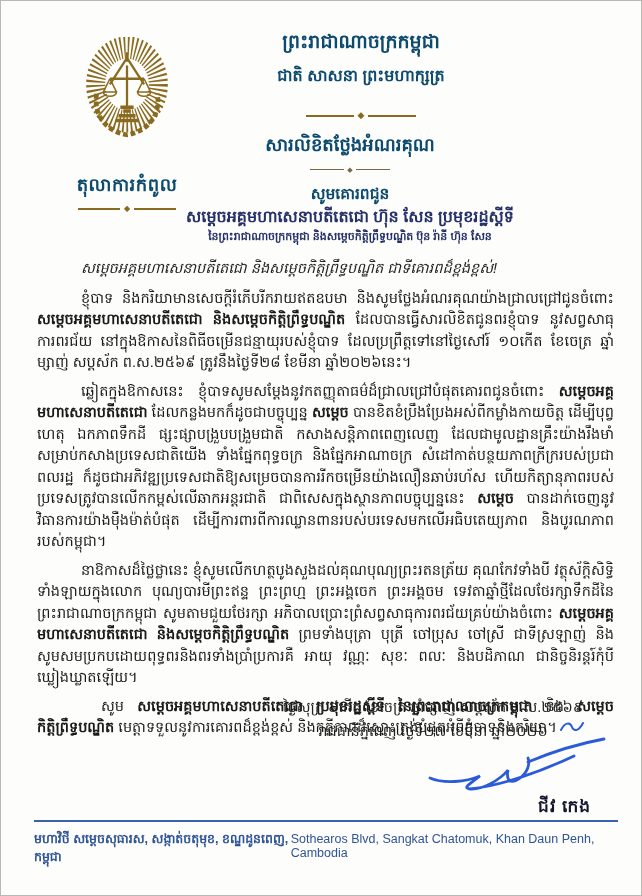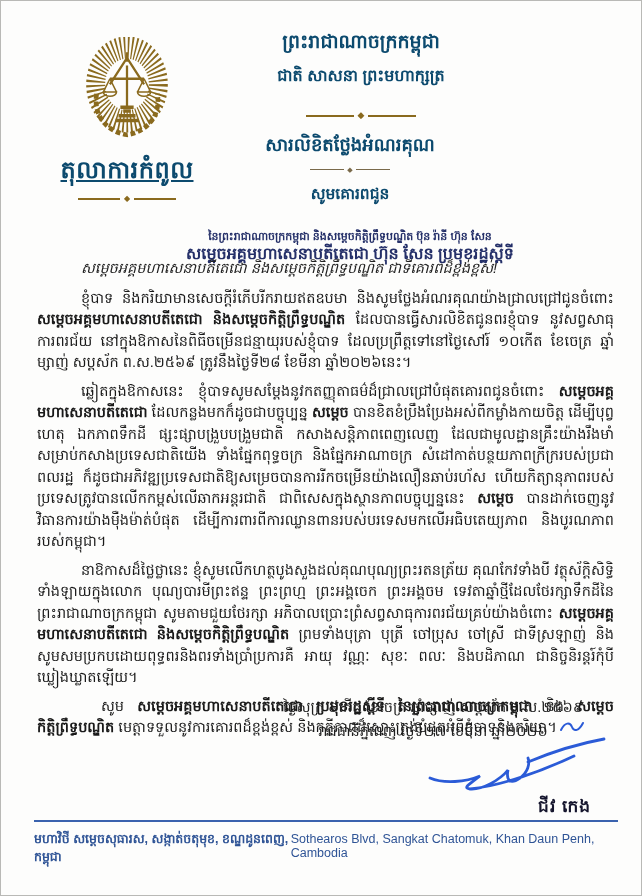--- a/index.html
+++ b/index.html
@@ -6,21 +6,21 @@
   .page{
     position:relative;width:640px;height:894px;margin:0 auto;
     background:#fdfdfc;border:1px solid #b9b9b6;overflow:hidden;
     font-family:"Liberation Sans","DejaVu Sans",sans-serif;color:#1a1a1a;
   }
   .gold{color:#0c4a6e;}
   .navy{color:#253069;}
   .red{color:#0c4a6e;}
 
   .emblem-block{position:absolute;left:50px;top:36px;width:152px;text-align:center;}
-  .org-name{font-weight:bold;font-size:24px;margin-top:2px;letter-spacing:.5px;text-decoration:underline;}
+  .org-name{font-weight:bold;font-size:18px;margin-top:20px;letter-spacing:.5px;}
   .mini-divider{display:flex;align-items:center;justify-content:center;gap:4px;margin-top:5px;}
   .mini-divider .ln{height:2px;width:42px;background:#8a6a1e;}
   .mini-divider .dm{font-size:8px;color:#8a6a1e;line-height:8px;}
 
   .header-center{position:absolute;left:226px;top:28px;width:268px;text-align:center;}
   .kingdom{font-size:19px;font-weight:bold;}
   .motto{font-size:16px;font-weight:bold;margin-top:8px;}
   .header-divider{display:flex;align-items:center;justify-content:center;gap:4px;margin-top:22px;}
   .header-divider .ln{height:2px;width:48px;background:#8a6a1e;}
   .header-divider .dm{font-size:9px;color:#8a6a1e;line-height:9px;}
@@ -28,21 +28,21 @@
   .doc-title{position:absolute;top:132px;left:0;width:100%;box-sizing:border-box;
     padding-left:58px;text-align:center;font-weight:bold;font-size:18px;}
   .title-divider{position:absolute;top:165px;left:0;width:100%;box-sizing:border-box;
     padding-left:58px;display:flex;align-items:center;justify-content:center;gap:3px;}
   .title-divider .ln{height:1.5px;width:34px;background:#7a6a4a;}
   .title-divider .dm{font-size:7px;color:#7a6a4a;line-height:7px;}
 
   .salute-line{position:absolute;top:183px;left:0;width:100%;box-sizing:border-box;
     padding-left:58px;text-align:center;font-weight:bold;font-size:15.5px;}
   .recipient1{position:absolute;top:205px;left:0;width:100%;box-sizing:border-box;
-    padding-left:58px;text-align:center;font-weight:bold;font-size:16px;margin-top:37px;}
+    padding-left:58px;text-align:center;font-weight:bold;font-size:16px;}
   .recipient2{position:absolute;top:228px;left:0;width:100%;box-sizing:border-box;
     padding-left:58px;text-align:center;font-weight:bold;font-size:11px;}
 
   .letter-body{position:absolute;top:257px;left:36px;right:27px;
     font-size:14.5px;line-height:21.5px;text-align:justify;color:#191919;}
   .salutation{font-style:italic;margin:0 0 8px 44px;color:#222;}
   .letter-body p{margin:0 0 7px;text-indent:44px;}
   .letter-body p.closing{text-indent:64px;margin-bottom:0;}
   .initial-mark{display:inline-block;vertical-align:-2px;margin-left:2px;}
 

